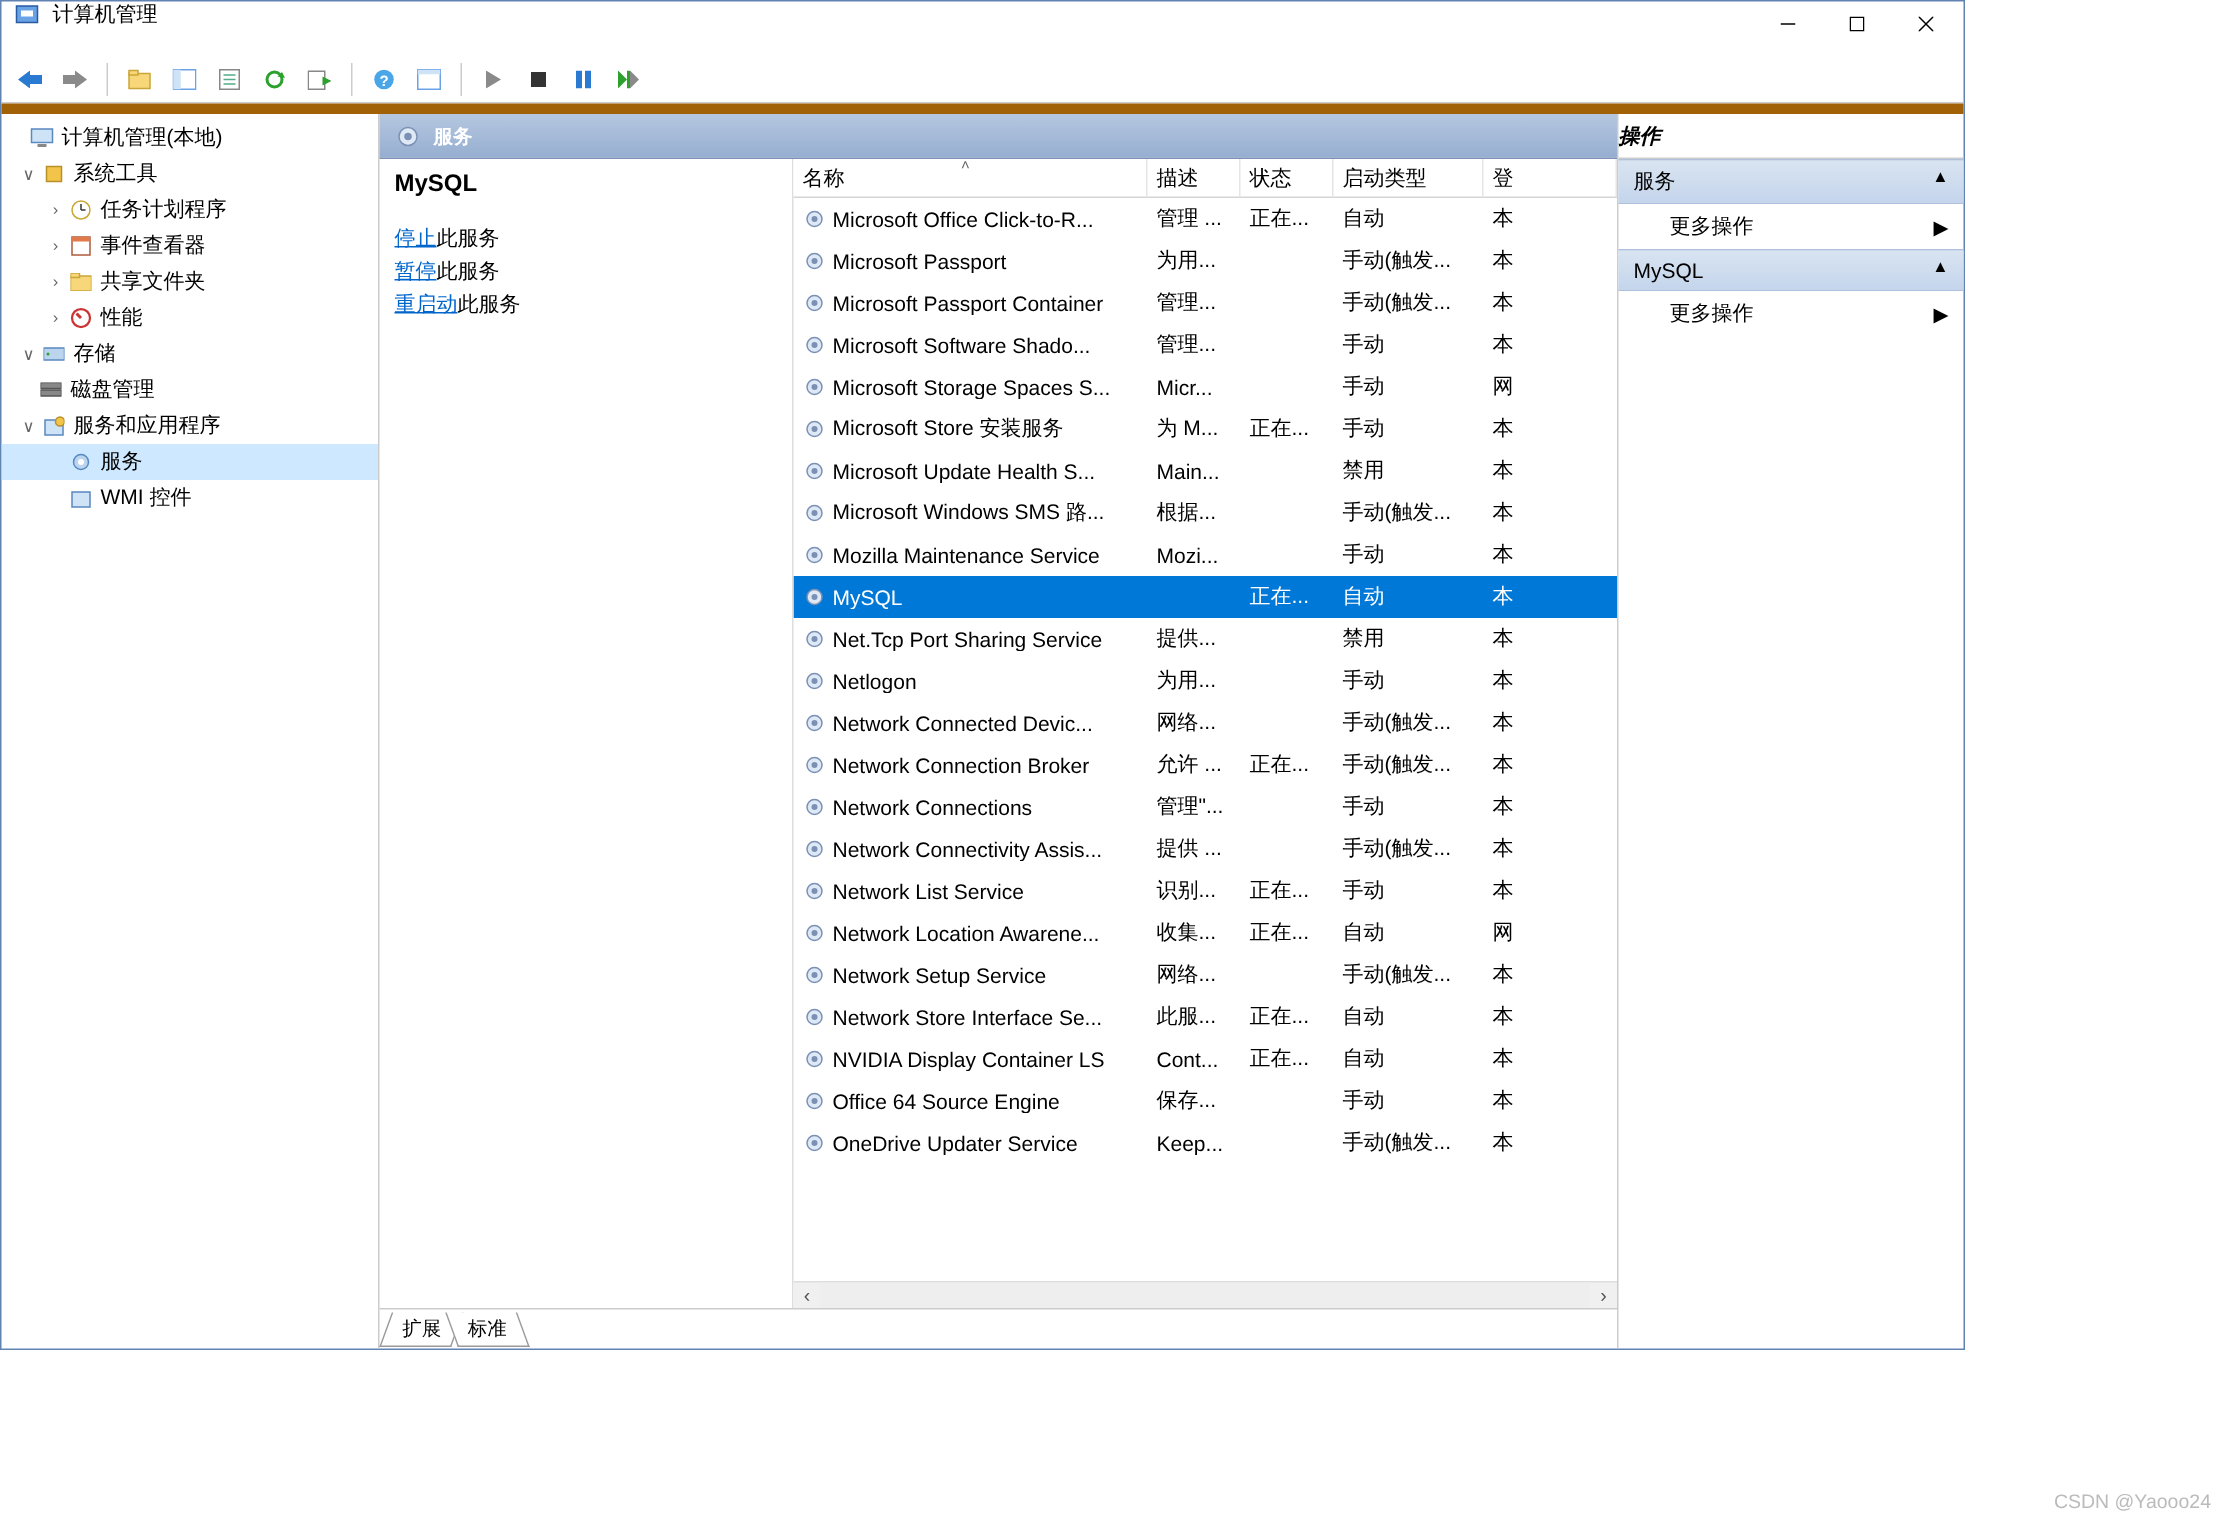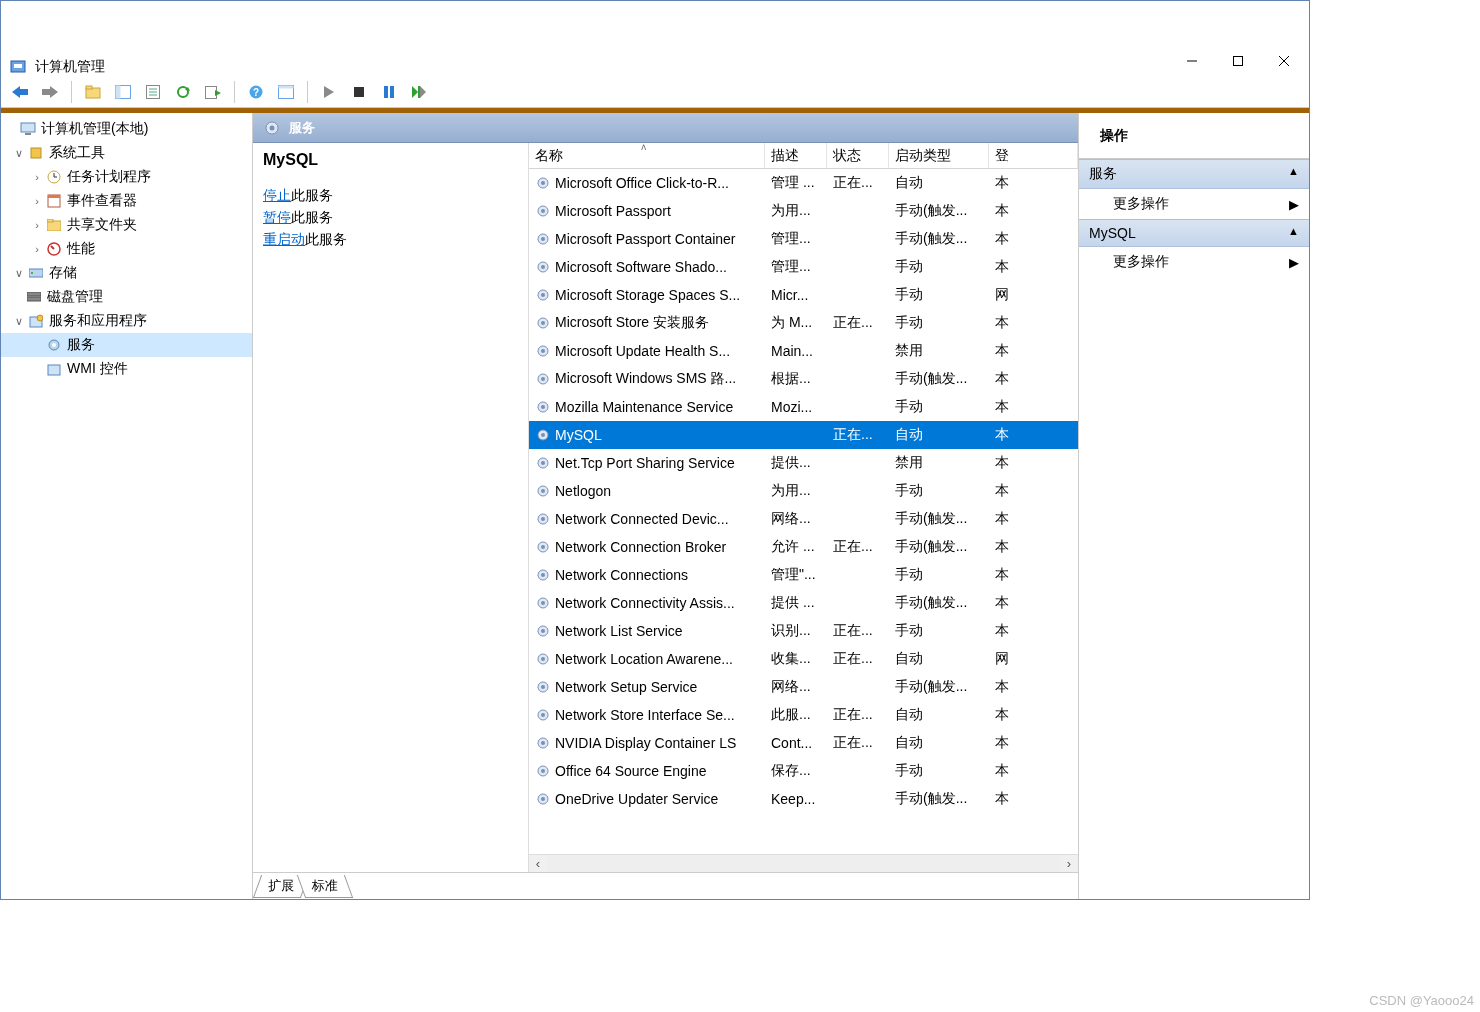--- a/index.html
+++ b/index.html
@@ -1,28 +1,28 @@
 <!DOCTYPE html>
 <html><head>
 <meta charset="utf-8">
 <style>
 * { box-sizing: border-box; margin: 0; padding: 0; }
 body { font-family: "Microsoft YaHei", "Segoe UI", Tahoma, sans-serif; font-size: 13px; background: #fff; color: #000; overflow: hidden; }
 .window { width: 1310px; height: 900px; border: 1px solid #6083B2; background: #fff; display: flex; flex-direction: column; }
-.titlebar { height: 36px; display: flex; align-items: flex-end; padding: 0 2px 0 8px; margin-top: 39px; }
+.titlebar { height: 36px; display: flex; align-items: flex-start; padding: 0 2px 0 8px; }
 .titlebar .icon { width: 18px; height: 18px; margin-right: 8px; display:inline-flex; align-items:center; justify-content:center; }
 .titlebar .title { flex: 1; font-size: 14px; }
 .win-controls { display: flex; }
 .win-btn { width: 46px; height: 30px; display: flex; align-items: center; justify-content: center; font-size: 14px; color:#222; }
 .menubar { height: 28px; display: flex; align-items: center; padding: 0 10px; gap: 18px; border-bottom: 1px solid #e5e5e5; font-size: 14px; }
 .menubar span { padding: 2px 4px; }
 .toolbar { height: 32px; display: flex; align-items: center; padding: 0 6px; gap: 4px; border-bottom: 1px solid #ccc; }
 .tbtn { width: 26px; height: 26px; display:flex; align-items:center; justify-content:center; border:1px solid transparent; border-radius:2px;}
 .sep { width:1px; height:22px; background:#ccc; margin:0 4px;}
-.workarea { flex:1; display:flex; border-top:5px solid #a16207; min-height:0;}
+.workarea { flex:1; display:flex; border-top:7px solid #a16207; min-height:0;}
 .nav { width: 252px; border-right:1px solid #ccc; padding:4px 0; overflow:auto; }
 .nav-item { display:flex; align-items:center; height:24px; font-size:14px; white-space:nowrap; }
 .exp { width:14px; text-align:center; color:#666; font-size:11px; padding-left:2px; display:inline-block;}
 .nav-icon { width:18px; height:18px; margin:0 4px 0 2px; display:inline-flex; align-items:center; justify-content:center; font-size:14px;}
 .nav-item.selected { background:#cde8ff; }
 .center { flex:1; display:flex; flex-direction:column; border-right:1px solid #ccc; min-width:0;}
 .panel-hdr { height:30px; background:linear-gradient(#b5c7e0,#96aed0); display:flex; align-items:center; color:#fff; padding:0 10px; font-weight:bold; border-bottom:1px solid #7a91b5;}
 .panel-hdr .picon{ width:18px;height:18px;margin-right:8px;display:inline-flex;align-items:center;justify-content:center;}
 .center-body { flex:1; display:flex; min-height:0; border-bottom:1px solid #ccc;}
 .left-pane { width: 276px; border-right:1px solid #ddd; padding:8px 10px; font-size:14px;}
@@ -42,21 +42,21 @@
 .hscroll { height:18px; background:#f0f0f0; display:flex; align-items:center; border-top:1px solid #ddd;}
 .hscroll .arr{ width:18px; text-align:center; color:#555;}
 .hscroll .track{ flex:1; height:100%; background:#eee;}
 .tabs { height:26px; display:flex; align-items:flex-start; padding:2px 4px 0;}
 .tab { border:1px solid #9a9a9a; border-top:none; padding:2px 10px; font-size:13px; background:#fff; position:relative; }
 .tab:first-child{ transform:skewX(-20deg); margin-right:-4px;}
 .tab:first-child span{ display:inline-block; transform:skewX(20deg);}
 .tab:last-child{ transform:skewX(20deg);}
 .tab:last-child span{ display:inline-block; transform:skewX(-20deg);}
 .actions { width:230px; display:flex; flex-direction:column;}
-.actions-hdr{ height:46px; border-bottom:1px solid #ccc; display:flex; align-items:center; padding:0 21px; font-size:14px; font-weight:bold;}
+.actions-hdr{ height:30px; border-bottom:1px solid #ccc; display:flex; align-items:center; padding:0 0; font-size:14px; font-weight:bold;font-style:italic;}
 .act-sec-hdr{ background:linear-gradient(#d9e4f1,#c4d5ec); padding:5px 10px; font-size:14px; border-top:1px solid #adc0dd; border-bottom:1px solid #adc0dd; display:flex; justify-content:space-between;}
 .act-sec-hdr .chev{ font-size:11px;}
 .act-item{ padding:6px 10px 6px 34px; font-size:14px; display:flex; align-items:center; justify-content:space-between;}
 .act-item .chev{ font-size:13px;}
 .watermark{ position:fixed; right:6px; bottom:4px; color:#bbb; font-size:13px;}
 
 svg{ display:block; }
 </style>
 </head>
 <body>

